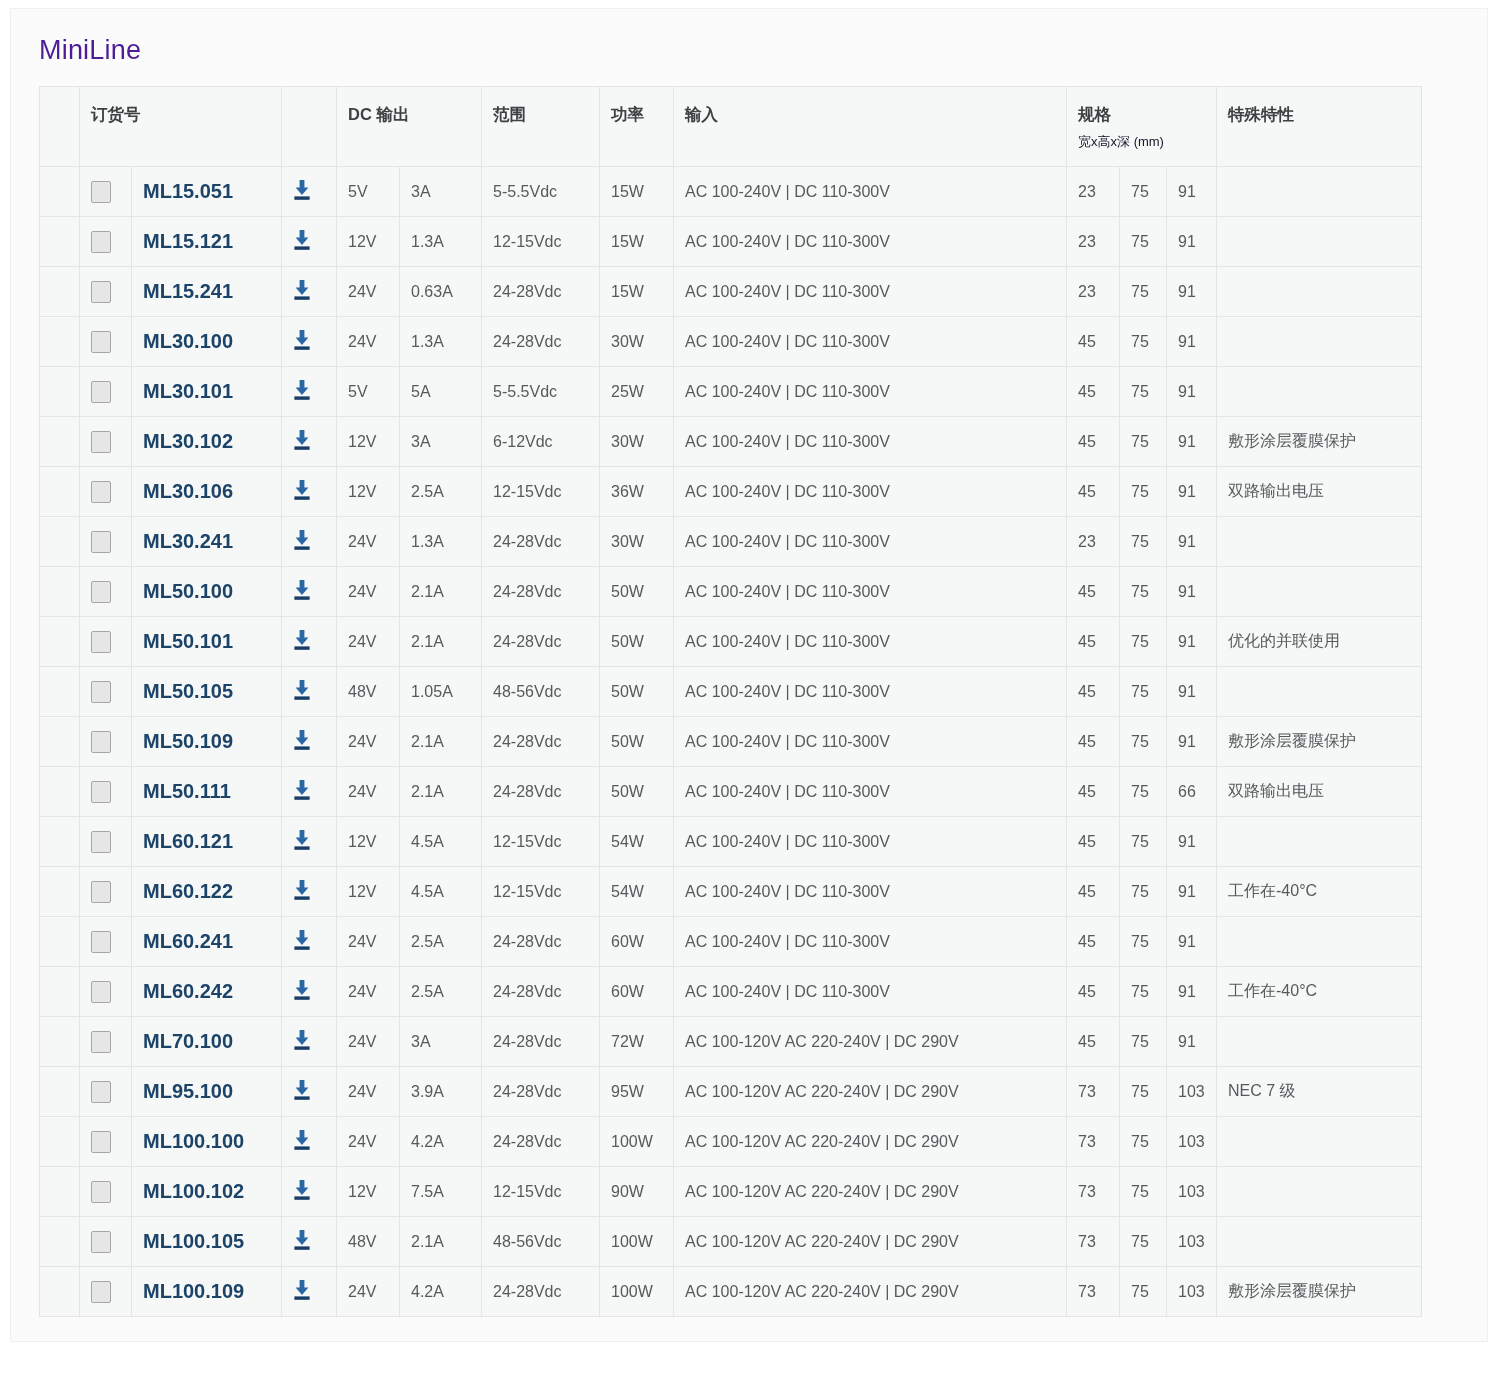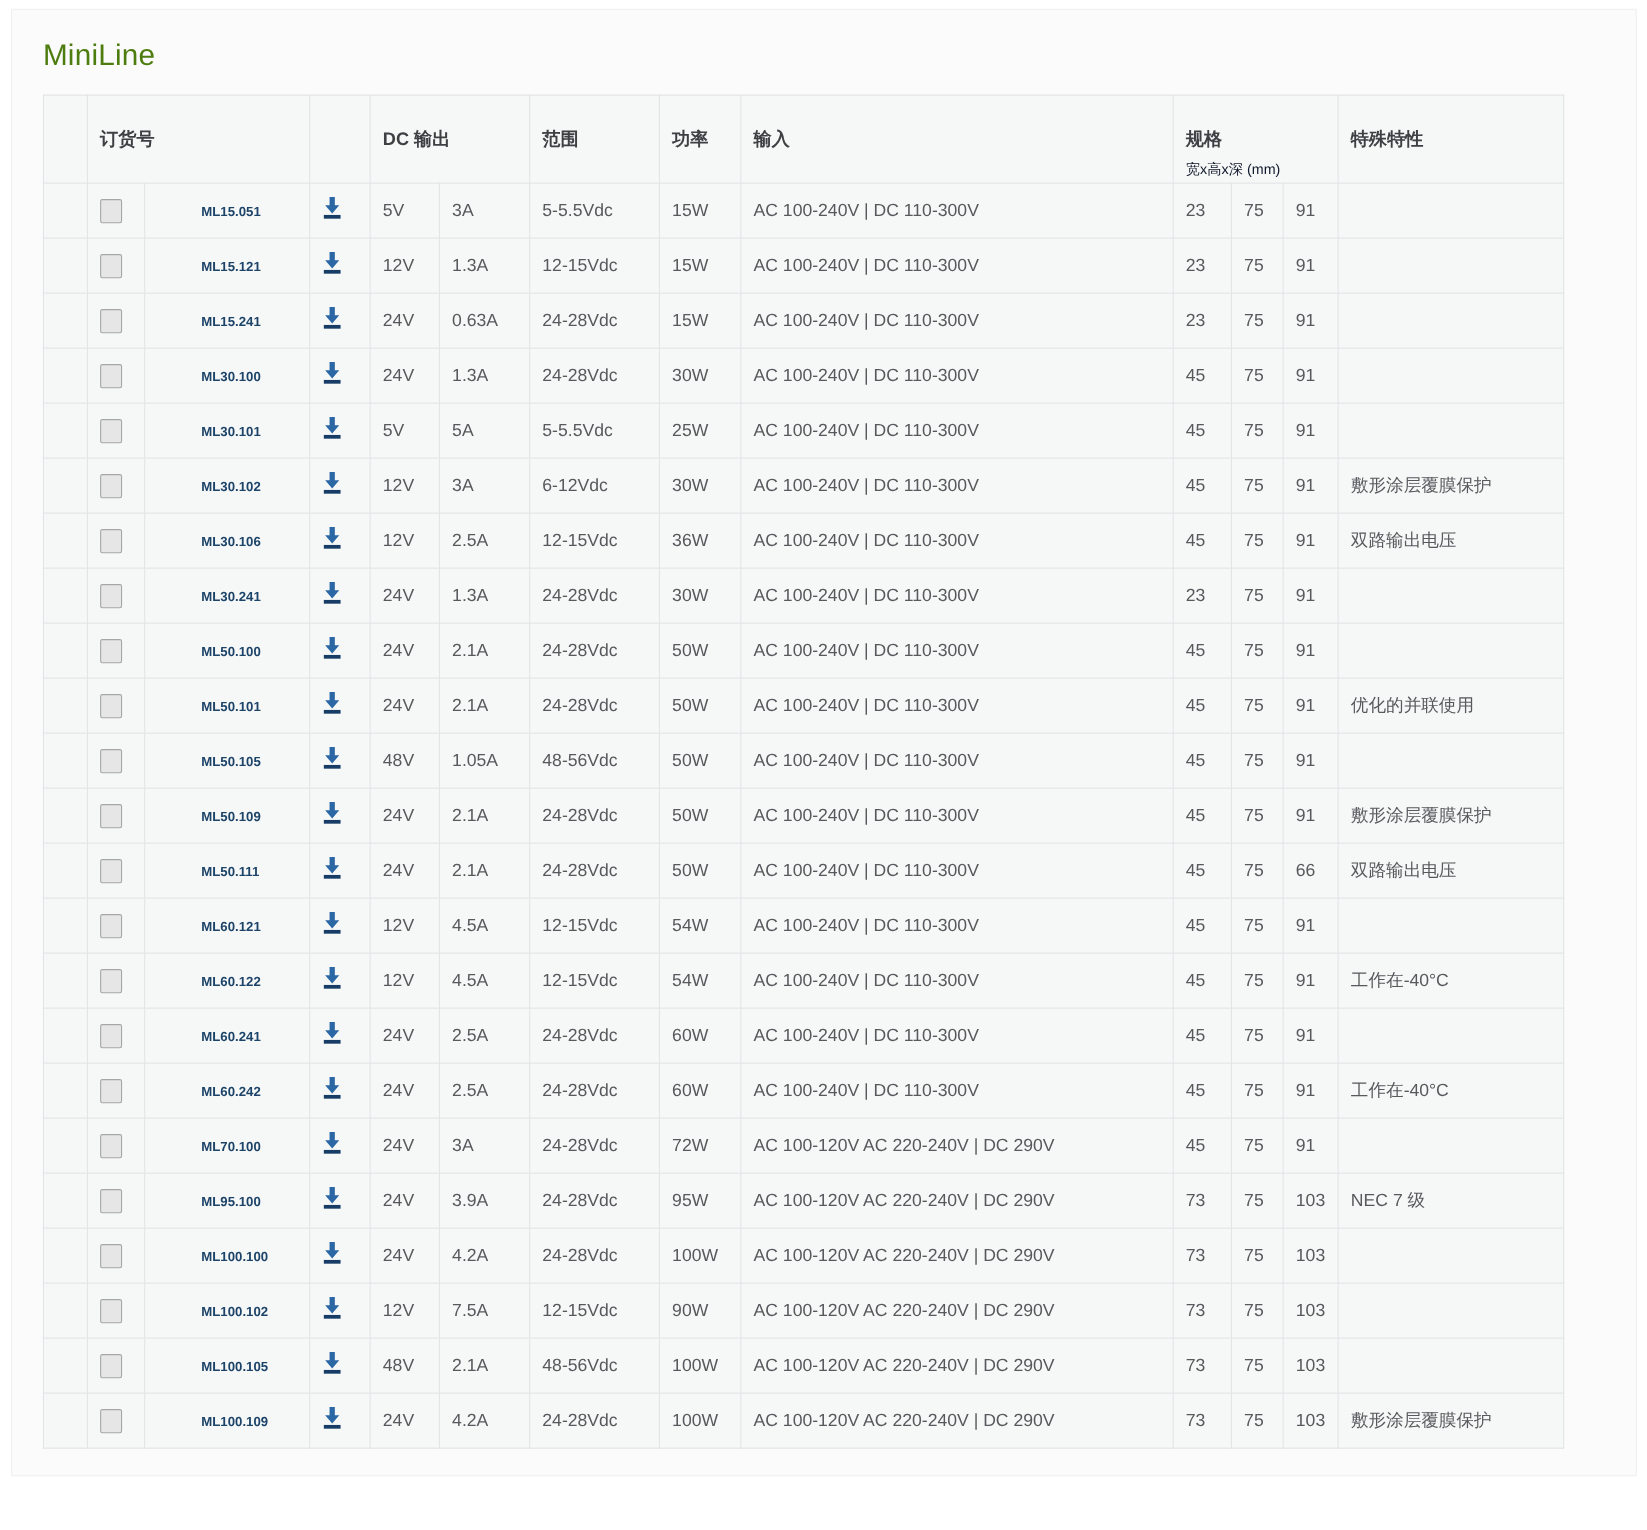--- a/index.html
+++ b/index.html
@@ -4,50 +4,49 @@
 <style>
   * { margin:0; padding:0; box-sizing:border-box; }
   html,body { width:1497px; height:1391px; background:#ffffff;
     font-family:"Liberation Sans","DejaVu Sans",sans-serif; }
   .panel {
     position:absolute; left:10px; top:8px; width:1478px; height:1334px;
     background:#fbfbfc; border:1px solid #f0f0f1;
   }
   .page-title {
     position:absolute; left:28px; top:26px;
-    font-size:27px; font-weight:400; color:#4d7c0f; letter-spacing:0.2px;
+    font-size:27px; font-weight:400; color:#4c1d95; letter-spacing:0.2px;
   }
   table.ml {
     position:absolute; left:28px; top:77px;
     border-collapse:collapse; table-layout:fixed; width:1382px;
     background:#f6f7f7;
   }
   table.ml th, table.ml td {
     border:1px solid #e3e4e5; background:#f6f7f7;
     font-size:16px; color:#57595c; text-align:left;
     padding:0 6px 0 11px; overflow:hidden; white-space:nowrap;
   }
   table.ml thead th {
-    height:80px; vertical-align:top; padding-top:29px;
+    height:80px; vertical-align:top; padding-top:17px;
     font-size:16.5px; font-weight:700; color:#3e4043;
   }
   table.ml thead th .sub {
     margin-top:7px; font-size:13px; font-weight:400; color:#0f172a;
   }
   table.ml tbody td { height:50px; vertical-align:middle; }
   td.c-check { padding-left:11px; }
   .checkbox {
     display:inline-block; width:20px; height:22px;
     background:#e6e6e6; border:1.5px solid #a6a6a6; border-radius:2px;
     vertical-align:middle; cursor:pointer;
   }
   a.prod-link {
-    color:#1c4368; font-weight:700; text-decoration:none; font-size:12px;
+    color:#1c4368; font-weight:700; text-decoration:none; font-size:20px;
     cursor:pointer;
-    margin-left:40px;
   }
   td.c-dl { text-align:center; padding:0; }
   .dl-btn { display:inline-block; width:18px; height:20px; cursor:pointer; }
   td.c-input { padding-left:12px; }
   td.c-special { padding-left:12px; }
 </style>
 </head>
 <body>
 
 <div class="panel">

